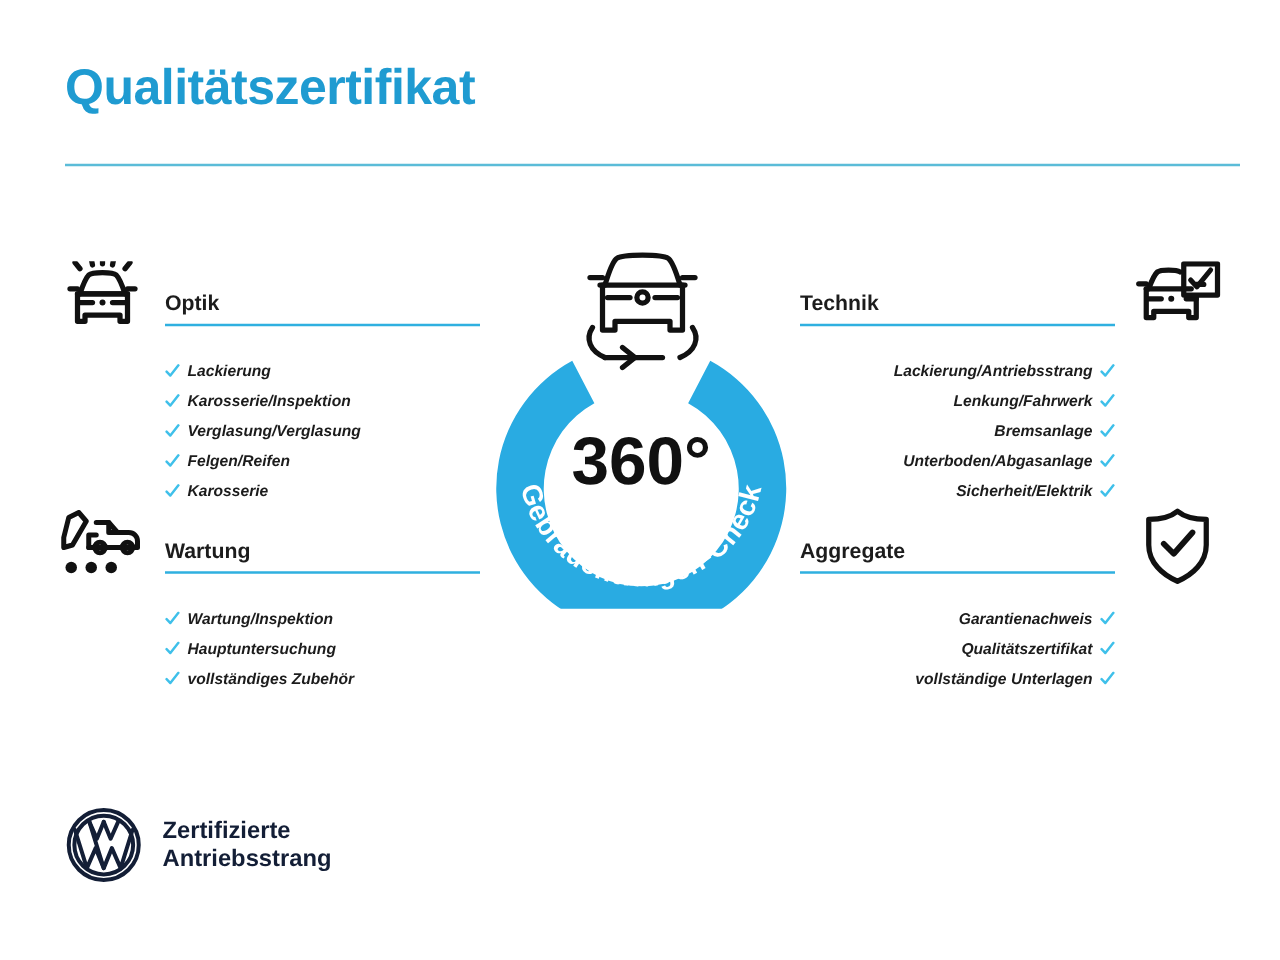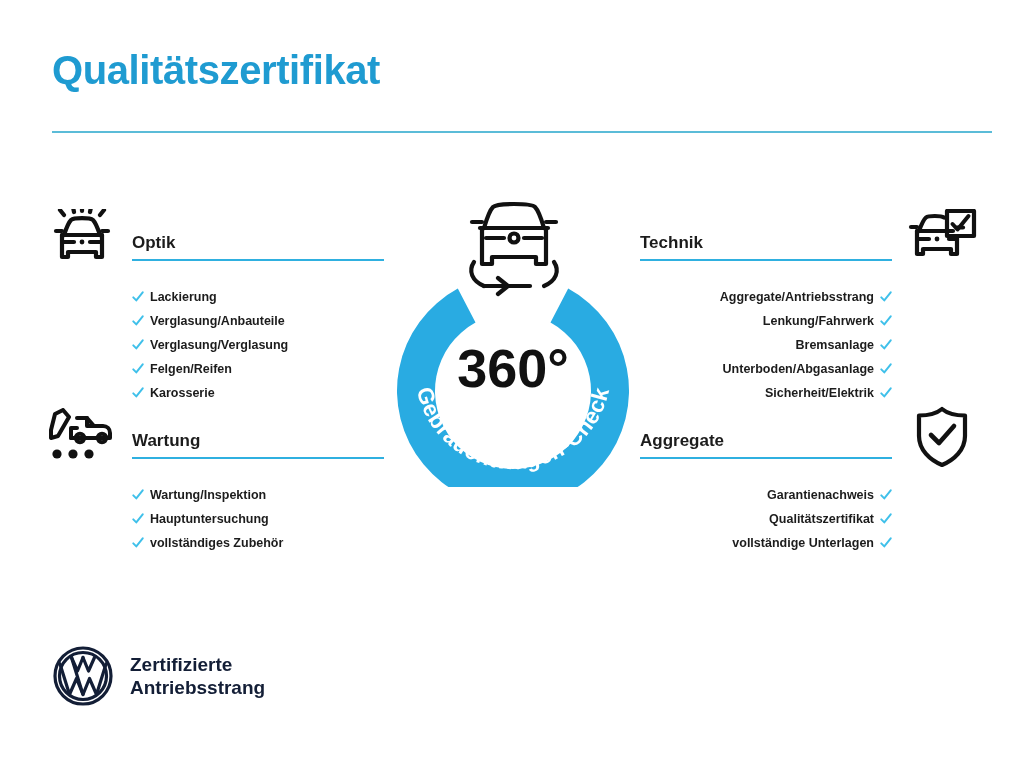--- a/index.html
+++ b/index.html
@@ -97,20 +97,21 @@
     width: 252px;
   }
 
   .list {
     position: absolute;
     top: 79px;
     width: 252px;
     list-style: none;
     margin: 0;
     padding: 0;
+    font-style: italic;
   }
   .block-left  .list { left: 88px; }
   .block-right .list { right: 88px; }
 
   .list li {
     display: flex;
     align-items: center;
     font-size: 12.5px;
     font-weight: bold;
     color: #1c1c1c;
@@ -208,21 +209,21 @@
               </svg>
             </span>
           <span>Lackierung</span>
         </li>
         <li>
           <span class="chk">
               <svg viewBox="0 0 14 14" width="12" height="12">
                 <path d="M1.5 7.4 L5 11 L12.5 1.5" stroke="currentColor" stroke-width="2.3" fill="none" stroke-linecap="round" stroke-linejoin="round"></path>
               </svg>
             </span>
-          <span>Verglasung/Anbauteile</span>
+          <span>Karosserie/Inspektion</span>
         </li>
         <li>
           <span class="chk">
               <svg viewBox="0 0 14 14" width="12" height="12">
                 <path d="M1.5 7.4 L5 11 L12.5 1.5" stroke="currentColor" stroke-width="2.3" fill="none" stroke-linecap="round" stroke-linejoin="round"></path>
               </svg>
             </span>
           <span>Verglasung/Verglasung</span>
         </li>
         <li>
@@ -265,21 +266,21 @@
         <div class="head-title">Technik</div>
         <div class="head-rule"></div>
       </div>
       <ul class="list">
         <li>
           <span class="chk">
               <svg viewBox="0 0 14 14" width="12" height="12">
                 <path d="M1.5 7.4 L5 11 L12.5 1.5" stroke="currentColor" stroke-width="2.3" fill="none" stroke-linecap="round" stroke-linejoin="round"></path>
               </svg>
             </span>
-          <span>Aggregate/Antriebsstrang</span>
+          <span>Lackierung/Antriebsstrang</span>
         </li>
         <li>
           <span class="chk">
               <svg viewBox="0 0 14 14" width="12" height="12">
                 <path d="M1.5 7.4 L5 11 L12.5 1.5" stroke="currentColor" stroke-width="2.3" fill="none" stroke-linecap="round" stroke-linejoin="round"></path>
               </svg>
             </span>
           <span>Lenkung/Fahrwerk</span>
         </li>
         <li>

